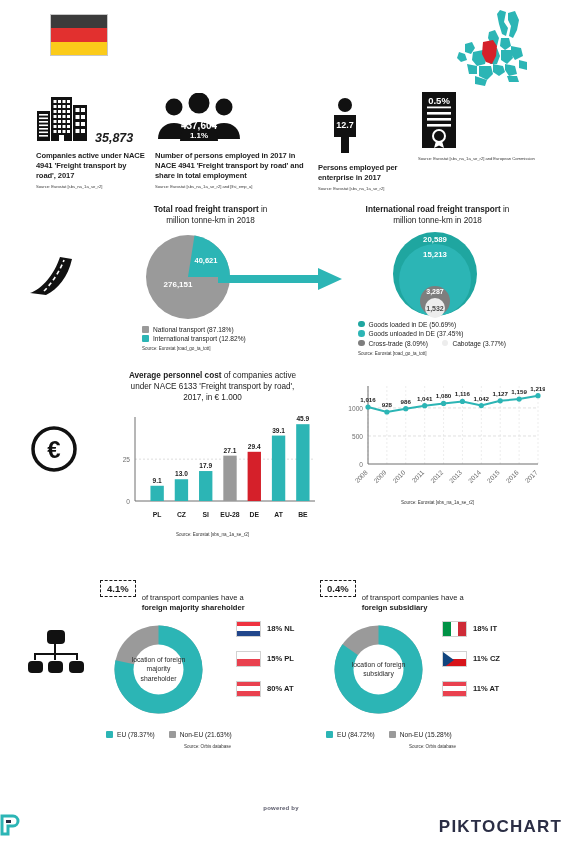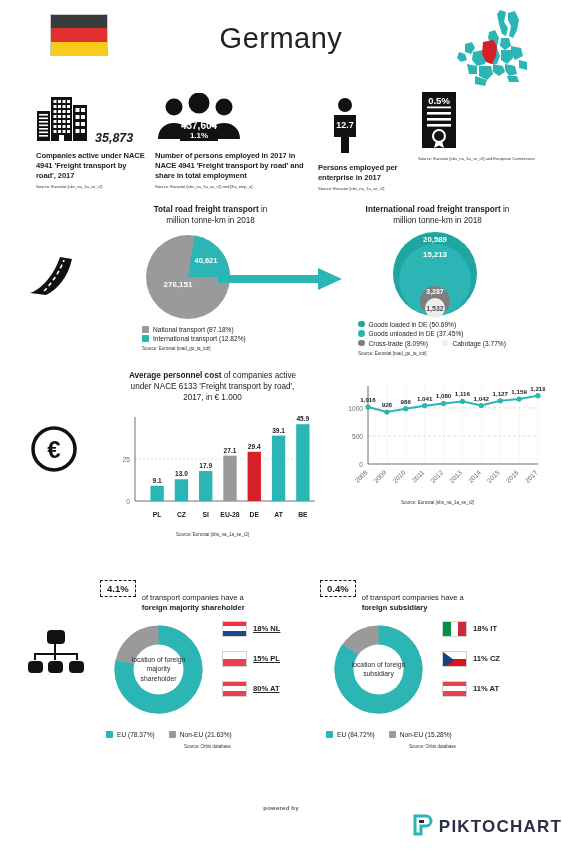--- a/index.html
+++ b/index.html
@@ -92,35 +92,34 @@
   .flag-item { display: flex; align-items: center; gap: 6px; margin-bottom: 14px; }
   .flag-item span { font-size: 7.6px; font-weight: 700; color: #1c1c1c; }
   .donut-center {
     position: absolute; left: 50%; top: 50%; transform: translate(-50%,-50%);
     text-align: center; font-size: 6.8px; line-height: 1.35; color: #2b2b2b; width: 56px;
   }
 
   
   .footer { position: absolute; left: 0; right: 0; bottom: 10px; text-align: center; }
   .pw { font-size: 6px; color: #5a5a6a; font-weight: 700; letter-spacing: .2px; }
-  .pk { display: flex; align-items: center; justify-content: flex-end; gap: 6px; margin-top: 3px; }
+  .pk { display: flex; align-items: center; justify-content: space-between; gap: 6px; margin-top: 3px; }
   .pk-name { font-size: 17px; font-weight: 700; color: #2b2e45; letter-spacing: 1.2px; }
 </style>
 </head>
 <body>
 
 <div class="page">
 
   <div class="header">
     <div class="flag-de">
       <div class="fd-black"></div>
         <div class="fd-red"></div>
         <div class="fd-gold"></div>
     </div>
-    <div class="title">Germany</div>
     <div class="eu-map">
       <svg viewBox="0 0 95 80" width="95" height="80">
         <g fill="#2CB5B5">
           <path d="M55 2 L61 4 L59 14 L63 20 L61 28 L57 26 L54 16 L52 6 Z"></path>
           <path d="M63 5 L70 3 L74 12 L72 22 L68 30 L64 28 L66 18 L63 12 Z"></path>
           <path d="M44 24 L50 22 L54 30 L52 38 L46 36 L43 30 Z"></path>
           <path d="M56 30 L64 30 L66 38 L60 42 L55 38 Z"></path>
           <path d="M20 36 L27 34 L30 40 L26 46 L20 44 Z"></path>
           <path d="M14 44 L20 46 L22 52 L16 54 L12 50 Z"></path>
           <path d="M28 44 L38 42 L42 48 L40 56 L32 58 L27 52 Z"></path>
@@ -467,21 +466,21 @@
 
       <div style="position:relative;height:110px;margin-top:4px;">
         <div style="position:absolute;left:6px;top:0;width:105px;height:105px;">
           <svg width="105" height="105" viewBox="0 0 105 105">
             <circle cx="52.5" cy="52.5" r="44" fill="#9A9A9A"></circle>
             <path id="eu-arc-1" fill="#2CB5B5" d="M52.5 52.5 L52.5 8.5 A44 44 0 1 1 9.48269550832093 43.25275639608389 Z"></path>
             <circle cx="52.5" cy="52.5" r="25" fill="#fff"></circle>
           </svg>
           <div class="donut-center">location of foreign majority shareholder</div>
         </div>
-        <div style="position:absolute;left:122px;top:4px;text-decoration:underline;">
+        <div style="position:absolute;left:136px;top:4px;">
           <div class="flag-item">
             <span class="mini-flag">
               <div style="height:33.4%;background:#ef3340"></div>
               <div style="height:33.3%;background:#ffffff"></div>
               <div style="height:33.3%;background:#21468b"></div>
             </span>
             <span>18% NL</span>
           </div>
           <div class="flag-item">
             <span class="mini-flag">

